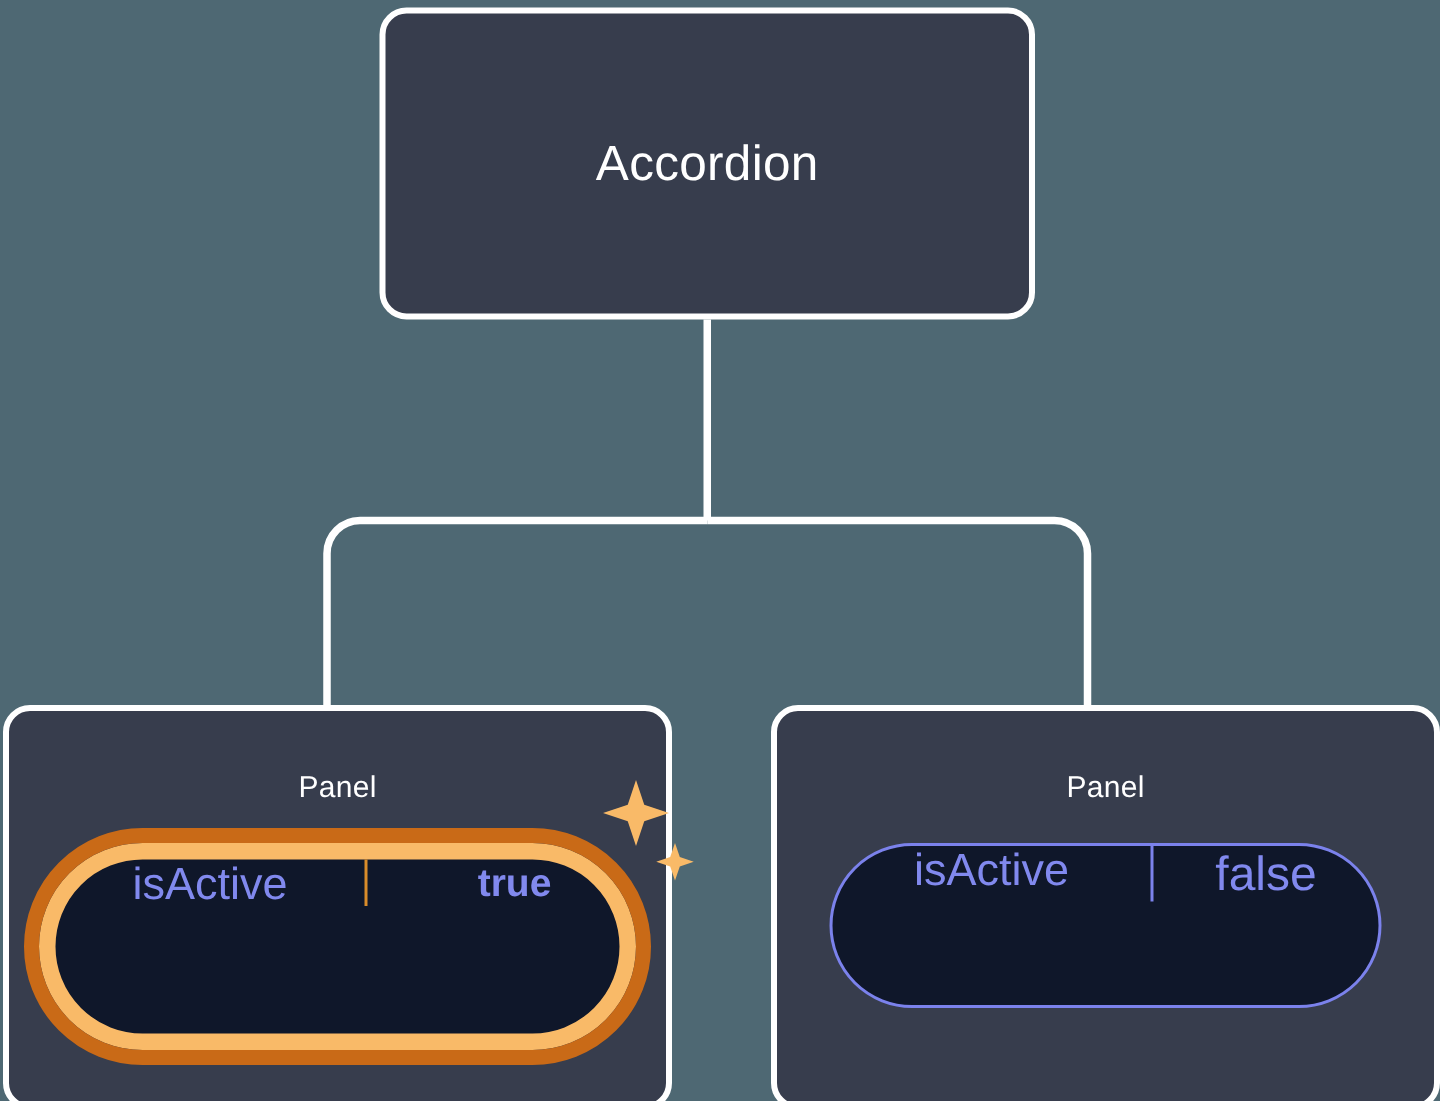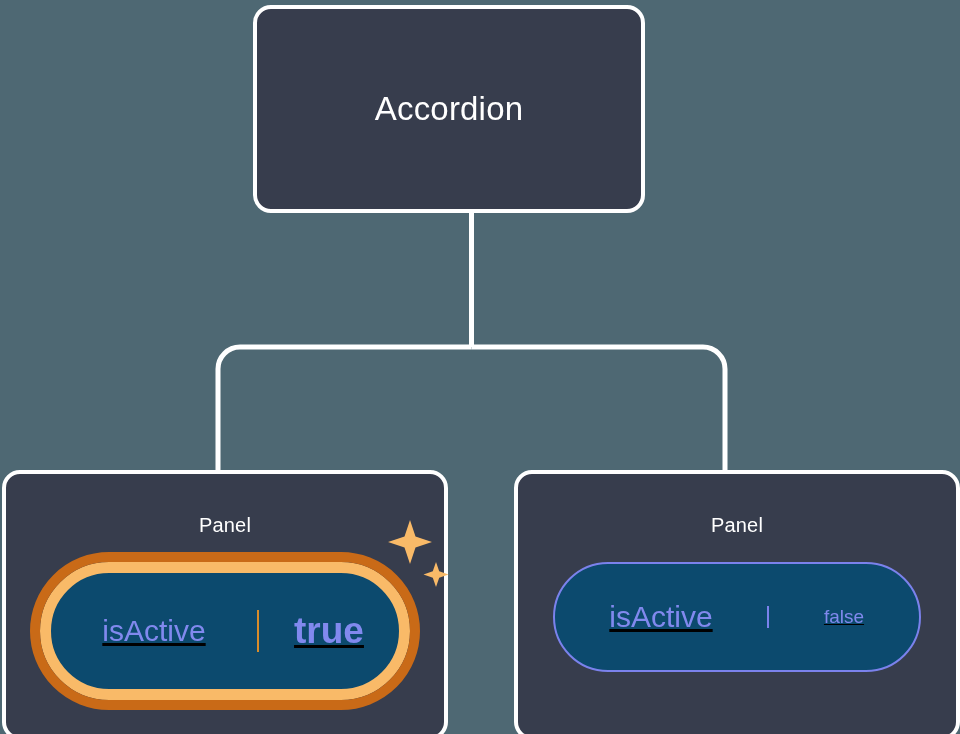--- a/index.html
+++ b/index.html
@@ -37,21 +37,21 @@
     background: #373d4d;
     border: 4px solid #ffffff;
     border-radius: 18px;
     display: flex;
     flex-direction: column;
     align-items: center;
   }
   .node-root {
     left: 253px;
     top: 5px;
-    width: 392px;
+    width: 437px;
     height: 208px;
     justify-content: center;
   }
   .node-title {
     color: #ffffff;
     font-size: 33px;
     font-weight: 400;
     letter-spacing: 0.2px;
     line-height: 1.1;
   }
@@ -69,67 +69,67 @@
   .badge-wrap {
     position: relative;
     margin-top: 26px;
     display: flex;
     align-items: center;
     justify-content: center;
   }
   .badge {
     box-sizing: border-box;
     display: flex;
-    align-items: center;
+    align-items: flex-start;
     border-radius: 999px;
-    background: #0c4a6e;
-    text-decoration: underline;
+    background: #0f172a;
   }
   .badge-key, .badge-val {
     display: flex;
     align-items: center;
     justify-content: center;
     white-space: nowrap;
   }
 
   
   .badge.plain {
     border: 2px solid #7b82ec;
     height: 110px;
   }
   .badge.plain .badge-key {
     width: 212px;
     font-size: 30px;
     color: #8189ee;
   }
   .badge.plain .badge-val {
     width: 150px;
-    font-size: 19px;
+    font-size: 32px;
     color: #8189ee;
     border-left: 2px solid #7b82ec;
   }
 
   
   .badge.highlight {
     border: 11px solid #f9ba68;
     outline: 10px solid #c96a17;
     height: 138px;
     box-shadow: 0 0 0 0 rgba(0,0,0,0);
   }
   .badge.highlight .badge-key {
     width: 206px;
     font-size: 30px;
     color: #8189ee;
   }
   .badge.highlight .badge-val {
     width: 140px;
-    font-size: 37px;
+    font-size: 26px;
     font-weight: 700;
     color: #8189ee;
     border-left: 2px solid #d98c2a;
+    padding-left: 28px;
   }
 
   
   .sparkles {
     position: absolute;
     right: -40px;
     top: -46px;
     width: 66px;
     height: 80px;
     pointer-events: none;

